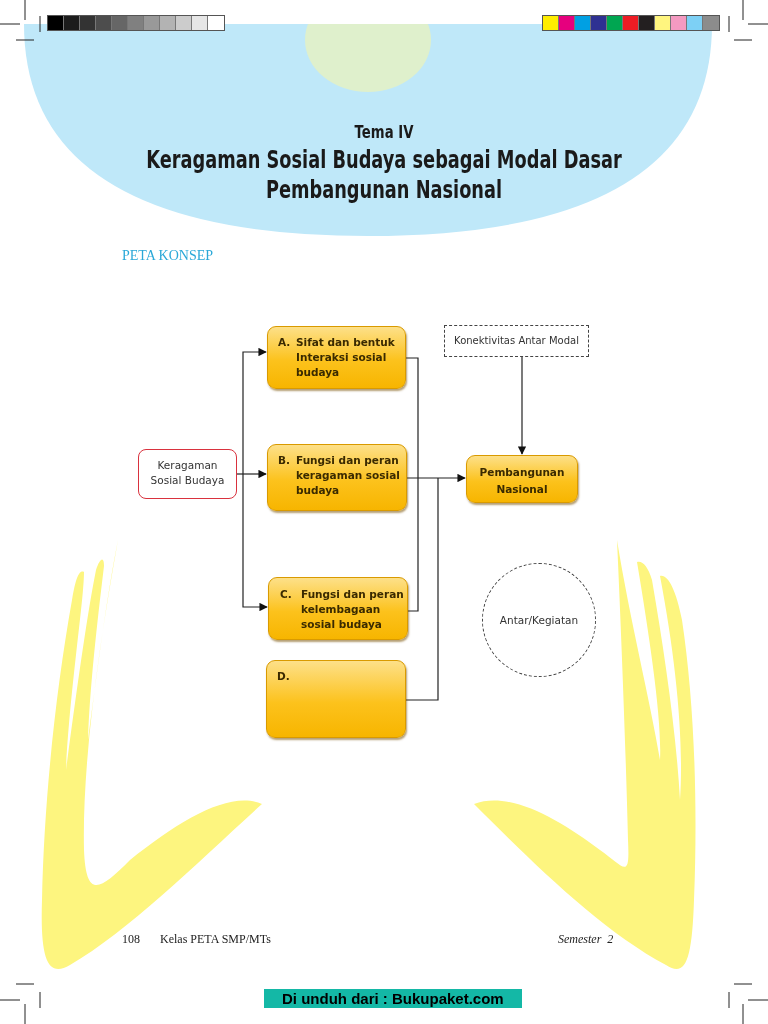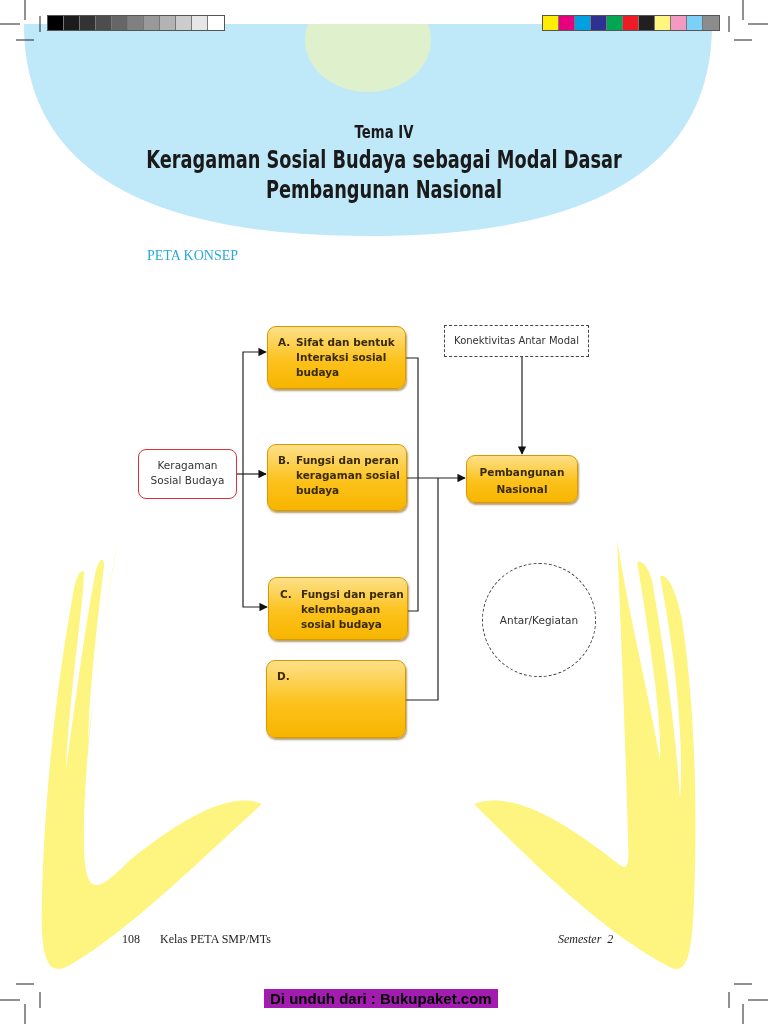--- a/index.html
+++ b/index.html
@@ -6,37 +6,37 @@
   body { width: 768px; height: 1024px; position: relative; overflow: hidden; background: #ffffff; font-family: "DejaVu Sans", sans-serif; }
   .abs { position: absolute; }
   #bg-svg { position: absolute; left: 0; top: 0; width: 768px; height: 1024px; }
   .swatch-bar { position: absolute; top: 15px; height: 16px; display: flex; border: 1px solid #555; box-sizing: border-box; }
   .swatch-bar span { display: block; width: 16px; height: 100%; box-sizing: border-box; border-right: 1px solid #777; }
   .swatch-bar span:last-child { border-right: none; }
   .title-block { position: absolute; left: 0; width: 768px; text-align: center; color: #1a1a1a; font-family: "DejaVu Sans", sans-serif; font-weight: bold; }
   #tema { top: 122px; font-size: 17px; letter-spacing: 0px; transform: scaleX(0.78); }
   #title1 { top: 146px; font-size: 24px; transform: scaleX(0.74); }
   #title2 { top: 176px; font-size: 24px; transform: scaleX(0.74); }
-  #peta { left: 122px; top: 248px; font-family: "Liberation Serif", serif; font-size: 14px; color: #2aa8d8; margin-left: 25px; }
+  #peta { left: 122px; top: 248px; font-family: "Liberation Serif", serif; font-size: 14px; color: #2aa8d8; }
   .ybox { position: absolute; background: linear-gradient(#fde089, #fcc21c 55%, #f7b500); border: 1px solid #d99a00; border-radius: 9px; box-shadow: 1px 2px 2px rgba(120,80,0,0.55); box-sizing: border-box; font-family: "DejaVu Sans", sans-serif; font-weight: bold; color: #3a2a00; font-size: 10.5px; line-height: 15px; }
   .ybox .letter { position: absolute; left: 10px; top: 8px; }
   .ybox .txt { position: absolute; left: 28px; top: 8px; white-space: pre-line; }
   #box-a { left: 267px; top: 326px; width: 139px; height: 63px; }
   #box-b { left: 267px; top: 444px; width: 140px; height: 67px; }
   #box-c { left: 268px; top: 577px; width: 140px; height: 63px; }
   #box-c .letter { left: 11px; top: 9px; }
   #box-c .txt { left: 32px; top: 9px; }
   #box-d { left: 266px; top: 660px; width: 140px; height: 78px; }
   #box-pn { left: 466px; top: 455px; width: 112px; height: 48px; text-align: center; }
   #box-pn .txt { position: static; display: block; padding-top: 8px; line-height: 17px; white-space: pre-line; }
   #box-ksb { position: absolute; left: 138px; top: 449px; width: 99px; height: 50px; border: 1.5px solid #d9323e; border-radius: 8px; box-sizing: border-box; background: #fff; text-align: center; font-size: 10.5px; line-height: 15px; color: #333; padding-top: 8px; white-space: pre-line; }
   #box-kad { position: absolute; left: 444px; top: 325px; width: 145px; height: 32px; border: 1.5px dashed #444; box-sizing: border-box; background: #fff; font-size: 10px; color: #333; text-align: center; line-height: 30px; }
   #circle-pk { position: absolute; left: 482px; top: 563px; width: 114px; height: 114px; border: 1.5px dashed #444; border-radius: 50%; box-sizing: border-box; font-size: 10.5px; color: #333; display: flex; align-items: center; justify-content: center; }
   .footer-text { position: absolute; top: 932px; font-family: "Liberation Serif", serif; font-size: 12px; color: #222; }
-  #download { position: absolute; left: 264px; top: 989px; height: 19px; background: #a21caf; font-family: "Liberation Sans", sans-serif; font-weight: bold; font-size: 15px; line-height: 19px; padding: 0 6px; color: #000; }
+  #download { position: absolute; left: 264px; top: 989px; height: 19px; background: #14b8a6; font-family: "Liberation Sans", sans-serif; font-weight: bold; font-size: 15px; line-height: 19px; padding: 0 18px; color: #000; }
 </style>
 </head>
 <body>
 
 <svg id="bg-svg" viewBox="0 0 768 1024">
 
   <path d="M24 24 L712 24 Q712 236 368 236 Q24 236 24 24 Z" fill="#bfe8f9"></path>
 
   <ellipse cx="368" cy="40" rx="63" ry="52" fill="#dff0cc"></ellipse>
   <rect x="0" y="0" width="768" height="24" fill="#ffffff"></rect>

